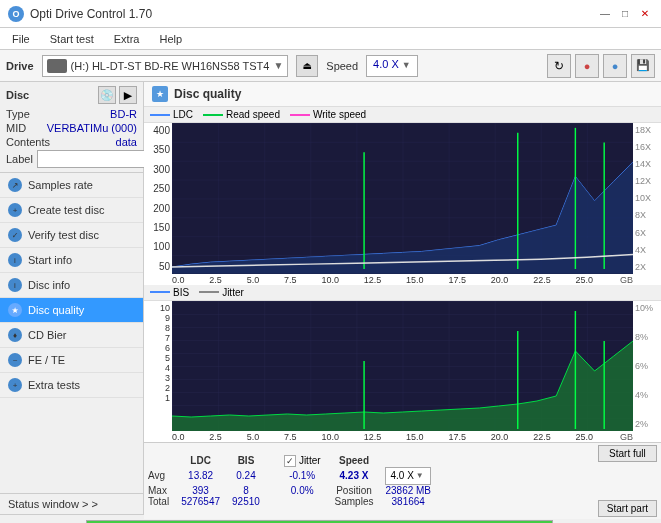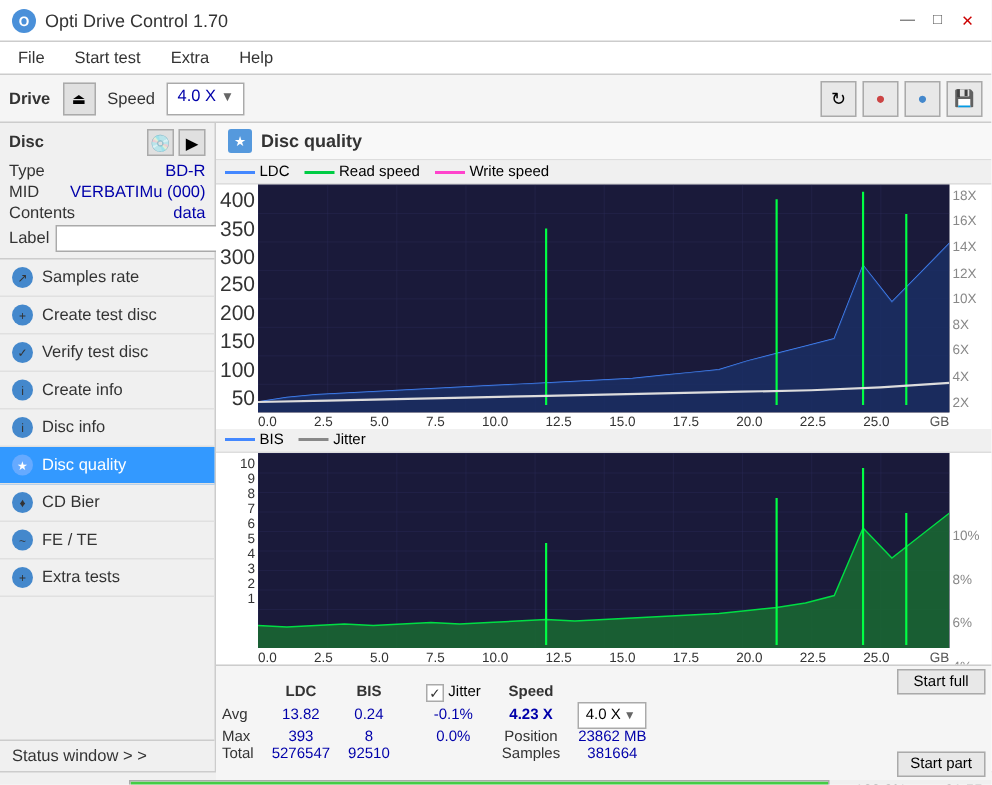--- a/index.html
+++ b/index.html
@@ -90,21 +90,21 @@
     .action-btn { padding: 2px 8px; background: #e8e8e8; border: 1px solid #aaa; font-size: 10px; cursor: pointer; white-space: nowrap; }
     
     
     .progress-bar-area { display: flex; align-items: center; gap: 6px; padding: 3px 6px; border-top: 1px solid #ccc; background: #f0f0f0; height: 26px; }
     .progress-track { flex: 1; height: 16px; background: #ddd; border: 1px solid #aaa; overflow: hidden; }
     .progress-fill { height: 100%; background: #44cc44; }
     .progress-text { font-size: 10px; color: #333; min-width: 45px; text-align: right; }
     .status-text { font-size: 11px; color: #333; }
     
     .chart-wrap { display: flex; height: 155px; }
-    .chart-y-axis { width: 28px; display: flex; flex-direction: column; justify-content: space-between; align-items: flex-end; padding: 2px 2px; font-size: 14px; color: #333; }
+    .chart-y-axis { width: 28px; display: flex; flex-direction: column; justify-content: space-between; align-items: flex-end; padding: 2px 2px; font-size: 10px; color: #333; }
     .chart-y-axis-right { width: 28px; display: flex; flex-direction: column; justify-content: space-between; align-items: flex-start; padding: 2px 2px; font-size: 9px; color: #888; }
     .chart-plot { flex: 1; position: relative; background: #1a1a3a; overflow: hidden; }
     
     .chart-wrap2 { display: flex; height: 130px; }
     .chart-plot2 { flex: 1; position: relative; background: #1a1a3a; overflow: hidden; }
     
     .chart-x-axis { display: flex; justify-content: space-between; padding: 1px 28px 0 28px; font-size: 9px; color: #333; }
     
     svg.chart { width: 100%; height: 100%; }
   </style>
@@ -125,20 +125,25 @@
 
 <div class="menu-bar">
   <span class="menu-item">File</span>
   <span class="menu-item">Start test</span>
   <span class="menu-item">Extra</span>
   <span class="menu-item">Help</span>
 </div>
 
 <div class="drive-bar">
   <span class="drive-label">Drive</span>
+  <div class="drive-select">
+    <div class="drive-icon"></div>
+    <span>(H:)  HL-DT-ST BD-RE  WH16NS58 TST4</span>
+    <span style="margin-left:auto; color:#666; font-size:10px;">▼</span>
+  </div>
   <div class="drive-eject">⏏</div>
   <span class="speed-label">Speed</span>
   <div class="speed-select">
     <span>4.0 X</span>
     <span style="font-size:9px; color:#666;">▼</span>
   </div>
   <div class="toolbar-btns">
     <div class="toolbar-btn">
         <span style="font-size:12px;">↻</span>
       </div>
@@ -193,21 +198,21 @@
       <div class="nav-item">
         <div class="nav-icon blue">+</div>
         <span>Create test disc</span>
       </div>
       <div class="nav-item">
         <div class="nav-icon blue">✓</div>
         <span>Verify test disc</span>
       </div>
       <div class="nav-item">
         <div class="nav-icon blue">i</div>
-        <span>Create info</span>
+        <span>Start info</span>
       </div>
       <div class="nav-item">
         <div class="nav-icon blue">i</div>
         <span>Disc info</span>
       </div>
       <div class="nav-item active">
         <div class="nav-icon active-icon">★</div>
         <span>Disc quality</span>
       </div>
       <div class="nav-item">
@@ -347,21 +352,21 @@
 
           <polygon points="0,130 0,115 20,116 40,115 60,114 80,115 100,114 120,113 140,114 160,113 180,112 200,111 220,112 240,111 260,110 280,109 300,108 320,107 340,105 360,103 380,100 400,95 420,50 440,70 460,55 480,40 480,130" fill="#1a6633" opacity="0.9"></polygon>
           <polyline points="0,115 20,116 40,115 60,114 80,115 100,114 120,113 140,114 160,113 180,112 200,111 220,112 240,111 260,110 280,109 300,108 320,107 340,105 360,103 380,100 400,95 420,50 440,70 460,55 480,40" fill="none" stroke="#00dd44" stroke-width="1"></polyline>
 
           <line x1="200" y1="60" x2="200" y2="128" stroke="#00ff44" stroke-width="1.5"></line>
           <line x1="360" y1="30" x2="360" y2="128" stroke="#00ff44" stroke-width="1.5"></line>
           <line x1="420" y1="10" x2="420" y2="128" stroke="#00ff44" stroke-width="1.5"></line>
           <line x1="450" y1="40" x2="450" y2="128" stroke="#00ff44" stroke-width="1.5"></line>
         </svg>
       </div>
-      <div class="chart-y-axis-right" style="height:130px; font-size:9px;margin-top:48px;">
+      <div class="chart-y-axis-right" style="height:130px; font-size:9px;">
         <span>10%</span>
           <span></span>
           <span>8%</span>
           <span></span>
           <span>6%</span>
           <span></span>
           <span>4%</span>
           <span></span>
           <span>2%</span>
       </div>

